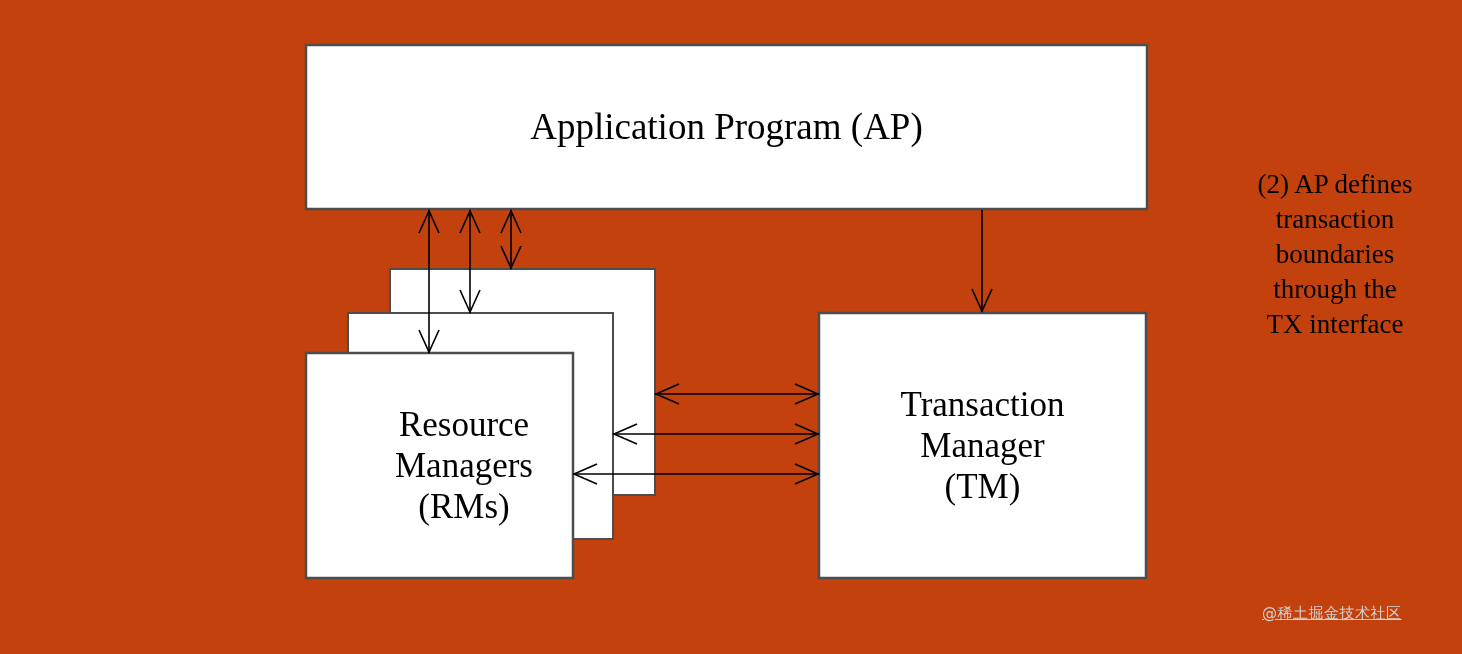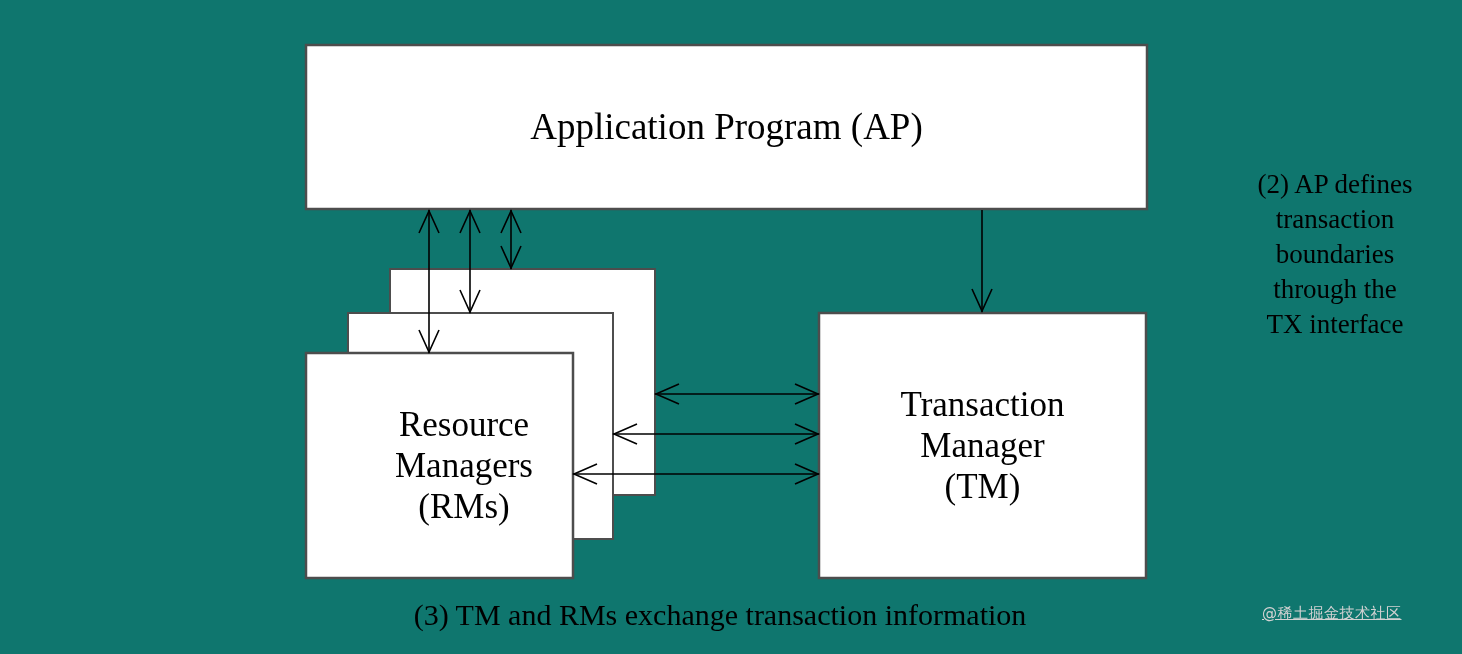--- a/index.html
+++ b/index.html
@@ -4,21 +4,21 @@
 <style>
   html, body {
     margin: 0;
     padding: 0;
     background: #ffffff;
   }
   #canvas {
     position: relative;
     width: 1462px;
     height: 654px;
-    background: #0f766e;
+    background: #c2410c;
     overflow: hidden;
     font-family: "Liberation Serif", "DejaVu Serif", serif;
     color: #000000;
   }
   svg#diagram-svg {
     position: absolute;
     left: 0;
     top: 0;
     width: 1462px;
     height: 654px;
@@ -142,17 +142,16 @@
 Manager
 (TM)</div>
 
 
   <div class="annotation" id="annotation-right">(2) AP defines
 transaction
 boundaries
 through the
 TX interface</div>
 
-  <div id="caption-bottom">(3) TM and RMs exchange transaction information</div>
 
   <div id="watermark">@稀土掘金技术社区</div>
 
 </div>
 
 </body></html>

